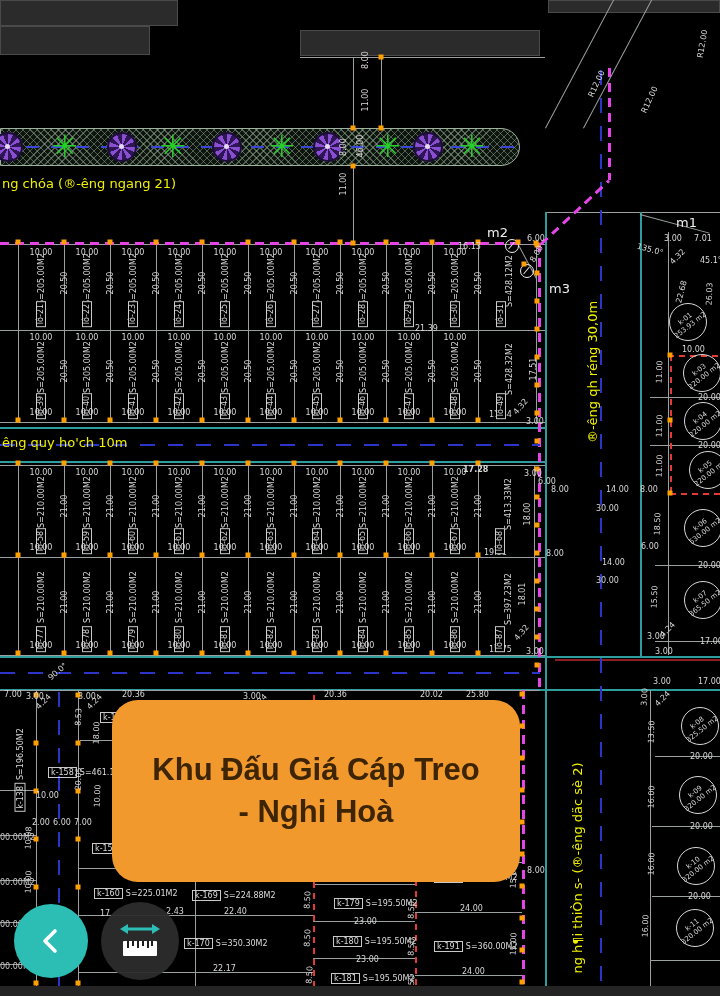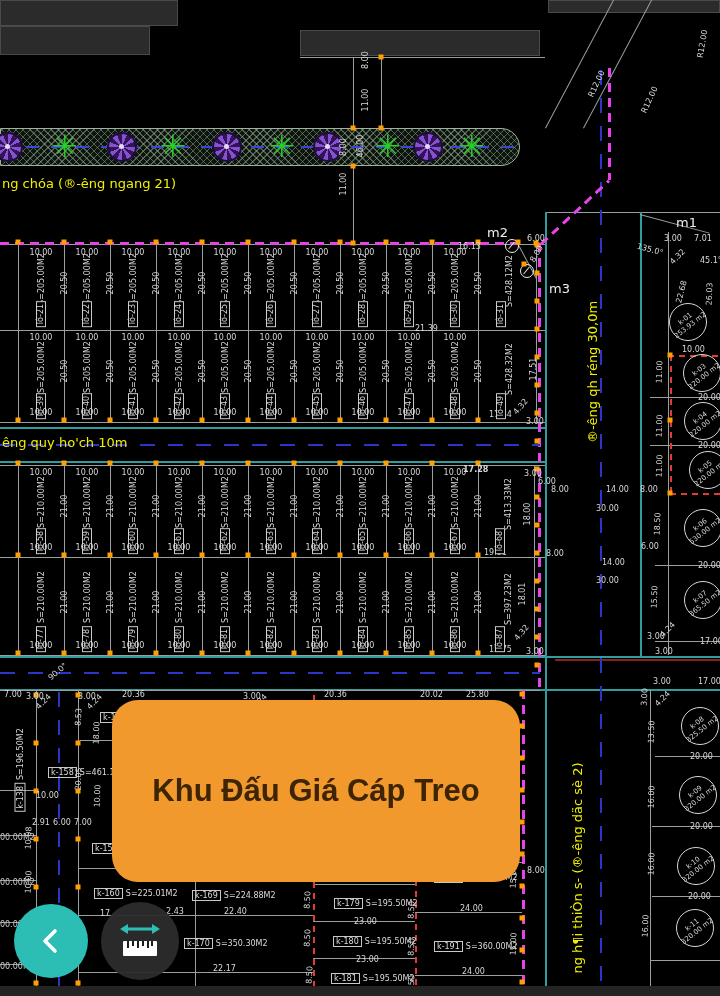--- a/index.html
+++ b/index.html
@@ -65,20 +65,21 @@
 
   <div id="strip">
       <div class="center"></div>
     </div>
 
   <div class="mpt" style="left:505px;top:239px"></div>
   <div class="mpt" style="left:520px;top:264px"></div>
 
   <div id="overlay">
     <div>Khu Đấu Giá Cáp Treo</div>
+    <div>- Nghi Hoà</div>
   </div>
 
   <div id="btn-back">
     <svg width="30" height="30" viewBox="0 0 30 30">
       <polyline points="19,5 9,15 19,25" fill="none" stroke="#ffffff" stroke-width="3.6" stroke-linecap="round" stroke-linejoin="round"></polyline>
     </svg>
   </div>
   <div id="btn-measure">
     <svg width="48" height="48" viewBox="0 0 48 48">
       <line x1="8" y1="12" x2="40" y2="12" stroke="#2CBDB5" stroke-width="3"></line>
@@ -346,21 +347,21 @@
     <div class="ann" style="left: 243px; top: 693px;">3.00</div>
     <div class="ann" style="left: 260px; top: 702px; transform: translate(-50%, -50%) rotate(-45deg);">4.24</div>
     <div class="ann" style="left: 324px; top: 691px;">20.36</div>
     <div class="ann" style="left: 420px; top: 691px;">20.02</div>
     <div class="ann" style="left: 466px; top: 691px;">25.80</div>
     <div class="ann" style="left: 79px; top: 717px; transform: translate(-50%, -50%) rotate(-87deg);">8.53</div>
     <div class="ann" style="left: 97px; top: 733px; transform: translate(-50%, -50%) rotate(-87deg);">18.00</div>
     <div class="ann" style="left: 79px; top: 779px; transform: translate(-50%, -50%) rotate(-87deg);">20.05</div>
     <div class="ann" style="left: 98px; top: 796px; transform: translate(-50%, -50%) rotate(-87deg);">10.00</div>
     <div class="ann" style="left: 36px; top: 792px;">10.00</div>
-    <div class="ann" style="left: 32px; top: 819px;">2.91</div>
+    <div class="ann" style="left: 32px; top: 819px;">2.00</div>
     <div class="ann" style="left: 53px; top: 819px;">6.00</div>
     <div class="ann" style="left: 74px; top: 819px;">7.00</div>
     <div class="ann" style="left: 29px; top: 838px; transform: translate(-50%, -50%) rotate(-87deg);">10.08</div>
     <div class="ann" style="left: 29px; top: 882px; transform: translate(-50%, -50%) rotate(-87deg);">10.00</div>
     <div class="ann part" style="left: 0px; top: 834px;">00.00M2</div>
     <div class="ann part" style="left: 0px; top: 879px;">00.00M2</div>
     <div class="ann part" style="left: 0px; top: 921px;">00.00M2</div>
     <div class="ann part" style="left: 0px; top: 963px;">00.00M2</div>
     <div class="ann" style="left: 124px; top: 861px;">22.59</div>
     <div class="ann" style="left: 100px; top: 910px;">17.</div>

